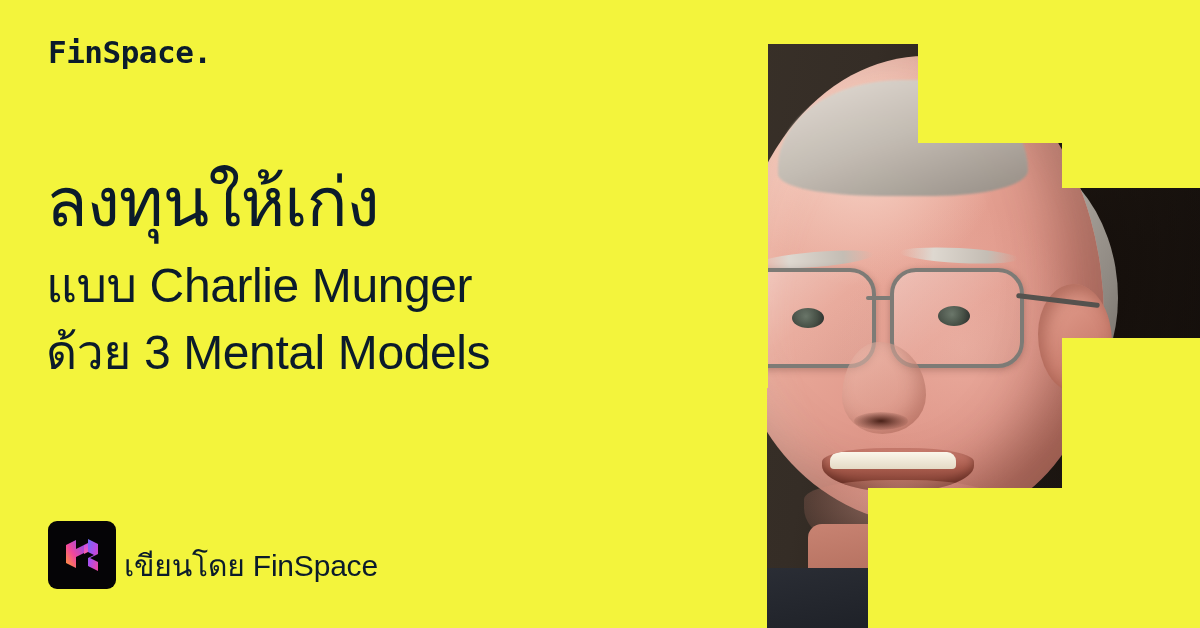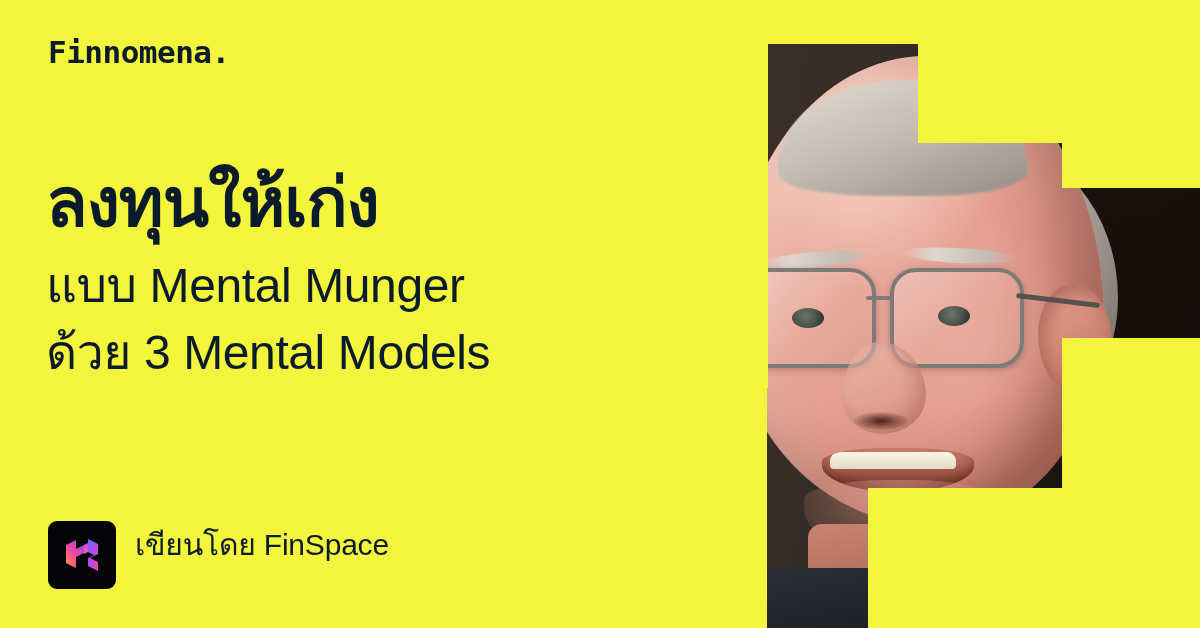--- a/index.html
+++ b/index.html
@@ -263,21 +263,21 @@
   }
 
   .headline {
     position: absolute;
     left: 46px;
     top: 168px;
     width: 600px;
   }
   .headline-main {
     font-size: 68px;
-    font-weight: 700;
+    font-weight: 400;
     line-height: 1.0;
     letter-spacing: -1px;
     color: #0B1B2B;
     margin: 0 0 16px 0;
     white-space: nowrap;
   }
   .headline-sub {
     font-size: 48px;
     font-weight: 400;
     line-height: 1.40;
@@ -285,22 +285,22 @@
     color: #0B1B2B;
     margin: 0;
     white-space: nowrap;
   }
 
   .byline {
     position: absolute;
     left: 48px;
     top: 521px;
     display: flex;
-    align-items: flex-start;
-    gap: 19px;
+    align-items: flex-end;
+    gap: 8px;
   }
   .byline-logo {
     width: 68px;
     height: 68px;
     border-radius: 9px;
     background: #050406;
     position: relative;
     overflow: hidden;
     flex: none;
   }
@@ -349,25 +349,25 @@
 
     <div class="mask" style="left:0px;   top:0px;   width:100px; height:388px;"></div>
     <div class="mask" style="left:100px; top:0px;   width:432px; height:44px;"></div>
     <div class="mask" style="left:250px; top:44px;  width:282px; height:99px;"></div>
     <div class="mask" style="left:394px; top:143px; width:138px; height:45px;"></div>
     <div class="mask" style="left:0px;   top:388px; width:99px;  height:240px;"></div>
     <div class="mask" style="left:394px; top:338px; width:138px; height:150px;"></div>
     <div class="mask" style="left:200px; top:488px; width:332px; height:140px;"></div>
   </div>
 
-  <div class="brand">Finnomena.</div>
+  <div class="brand">FinSpace.</div>
 
   <div class="headline">
     <h1 class="headline-main">ลงทุนให้เก่ง</h1>
-    <p class="headline-sub">แบบ Mental Munger</p>
+    <p class="headline-sub">แบบ Charlie Munger</p>
     <p class="headline-sub">ด้วย 3 Mental Models</p>
   </div>
 
   <div class="byline">
     <div class="byline-logo">
       <svg width="68" height="68" viewBox="0 0 68 68" aria-hidden="true">
         <defs>
           <linearGradient id="fsGradA" x1="0" y1="1" x2="1" y2="0">
             <stop offset="0%" stop-color="#FF9A2E"></stop>
             <stop offset="45%" stop-color="#F2479B"></stop>

